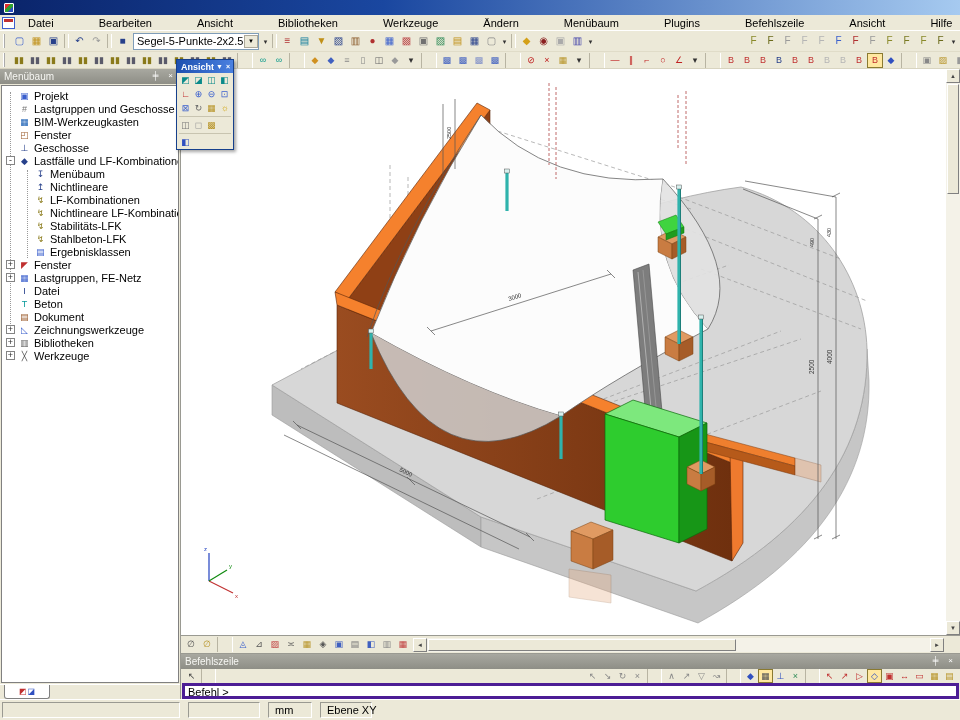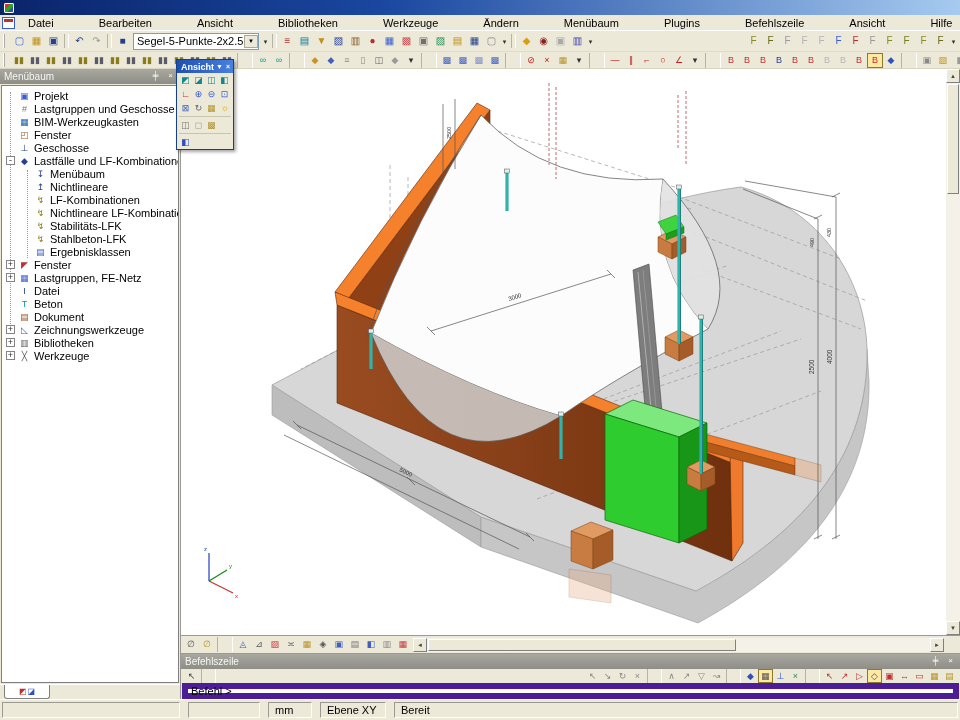--- a/index.html
+++ b/index.html
@@ -79,21 +79,21 @@
   #pal-title .pt-label { flex: 1; }
   .pt-btn { font-size: 7px; width: 9px; text-align: center; }
   .pal-row { display: flex; padding: 1px 2px; }
   .pali { width: 13px; height: 12px; display: inline-flex; align-items: center; justify-content: center; font-size: 9px; flex: none; }
   .pal-div { border-top: 1px solid #c8c4b0; margin: 1px 2px; }
 
   
   #cmd { height: 46px; display: flex; flex-direction: column; border-top: 1px solid #9a9a92; }
   #cmd-toolbar { height: 17px; display: flex; align-items: center; background: #ece9d8; padding: 0 3px; }
   #cmd-toolbar .tbi { width: 15px; height: 14px; font-size: 9px; }
-  #cmd-input { height: 16px; background: #fff; border: 6px solid #4c1d95; margin: 0 1px 1px 1px; font-size: 11px; display: flex; align-items: center; padding: 0 3px; }
+  #cmd-input { height: 16px; background: #fff; border: 3px solid #4c1d95; margin: 0 1px 1px 1px; font-size: 11px; display: flex; align-items: flex-start; padding: 0 3px; }
 
   
   #statusbar { height: 21px; background: #ece9d8; display: flex; align-items: stretch; padding: 2px; gap: 8px; border-top: 1px solid #fff; }
   .scell { border: 1px solid; border-color: #9a9a92 #fff #fff #9a9a92; font-size: 11px; display: flex; align-items: center; padding: 0 6px; white-space: nowrap; }
 </style>
 </head>
 <body>
 
 <div id="titlebar">
   <span id="logo"></span>
@@ -657,22 +657,21 @@
         <span>Befehl &gt;</span>
       </div>
     </div>
   </div>
 </div>
 
 <div id="statusbar">
   <span class="scell" style="width:178px"></span>
   <span class="scell" style="width:72px"></span>
   <span class="scell" style="width:44px">mm</span>
-  <span class="scell" style="width:66px">Ebene XY</span>
-  <span class="scell" style="flex:1">Bereit</span>
+  <span class="scell" style="width:52px">Ebene XY</span>
 </div>
 
 <div id="palette">
   <div id="pal-title">
     <span class="pt-label">Ansicht</span>
     <span class="pt-btn">▼</span>
     <span class="pt-btn">×</span>
   </div>
   <div class="pal-row">
 

